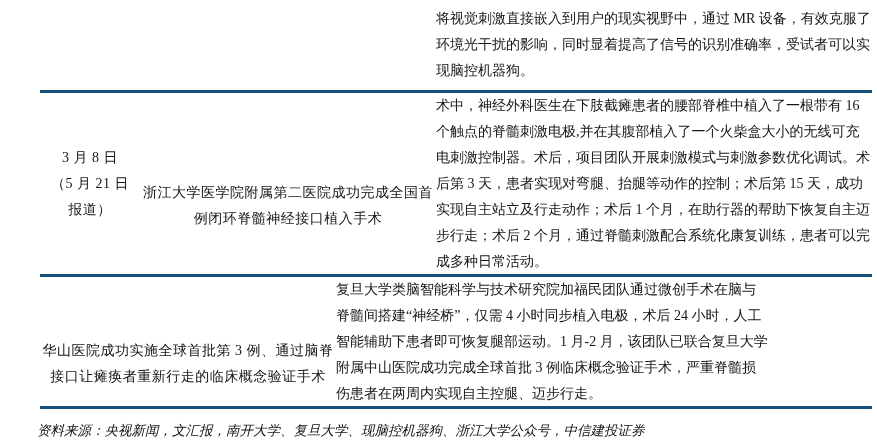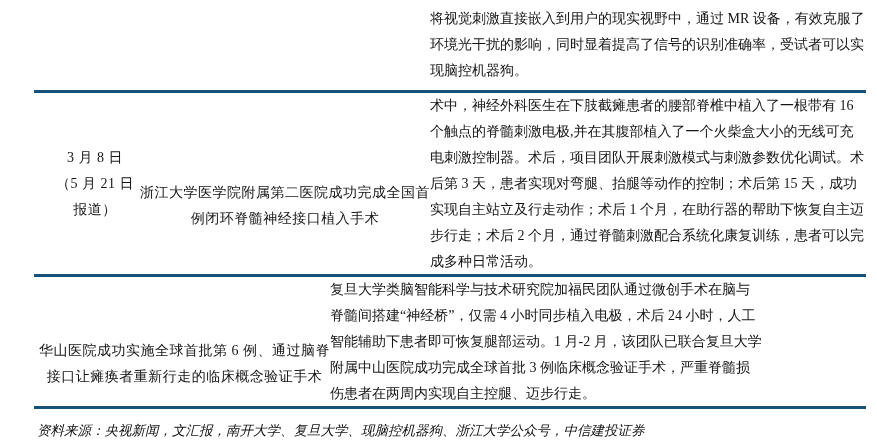--- a/index.html
+++ b/index.html
@@ -2,26 +2,26 @@
 <html style="--divider: #15517B;"><head>
 <meta charset="utf-8">
 <style>
   html,body{margin:0;padding:0;}
   body{
     width:877px;height:445px;position:relative;overflow:hidden;
     background:#ffffff;color:#151515;
     font-family:"Liberation Serif","DejaVu Serif",serif;
   }
   :root{ --divider:#15517B; }
-  .doc-table{position:absolute;left:34px;top:0;width:832px;}
+  .doc-table{position:absolute;left:40px;top:0;width:832px;}
   .row{display:flex;align-items:stretch;border-bottom:3px solid var(--divider);}
   .row-partial{height:90px;}
   .row-mid{height:181px;}
   .row-last{height:129px;}
-  .cell{display:flex;align-items:center;justify-content:flex-end;box-sizing:border-box;}
+  .cell{display:flex;align-items:center;justify-content:center;box-sizing:border-box;}
   .date-cell{width:100px;}
   .title-cell{width:296px;margin-top:44px;}
   .desc-cell{width:436px;justify-content:flex-start;}
   .date-text,.title-text{
     white-space:pre-line;text-align:center;
     font-size:14px;line-height:26px;letter-spacing:0.5px;
   }
   .desc-text{
     white-space:pre-line;text-align:left;
     font-size:14px;line-height:26px;width:100%;
@@ -66,21 +66,21 @@
 电刺激控制器。术后，项目团队开展刺激模式与刺激参数优化调试。术
 后第 3 天，患者实现对弯腿、抬腿等动作的控制；术后第 15 天，成功
 实现自主站立及行走动作；术后 1 个月，在助行器的帮助下恢复自主迈
 步行走；术后 2 个月，通过脊髓刺激配合系统化康复训练，患者可以完
 成多种日常活动。</span>
     </div>
   </div>
 
   <div class="row row-last">
     <div class="cell title-cell">
-      <span class="title-text">华山医院成功实施全球首批第 6 例、通过脑脊
+      <span class="title-text">华山医院成功实施全球首批第 3 例、通过脑脊
 接口让瘫痪者重新行走的临床概念验证手术</span>
     </div>
     <div class="cell desc-cell">
       <span class="desc-text">复旦大学类脑智能科学与技术研究院加福民团队通过微创手术在脑与
 脊髓间搭建“神经桥”，仅需 4 小时同步植入电极，术后 24 小时，人工
 智能辅助下患者即可恢复腿部运动。1 月-2 月，该团队已联合复旦大学
 附属中山医院成功完成全球首批 3 例临床概念验证手术，严重脊髓损
 伤患者在两周内实现自主控腿、迈步行走。</span>
     </div>
   </div>

